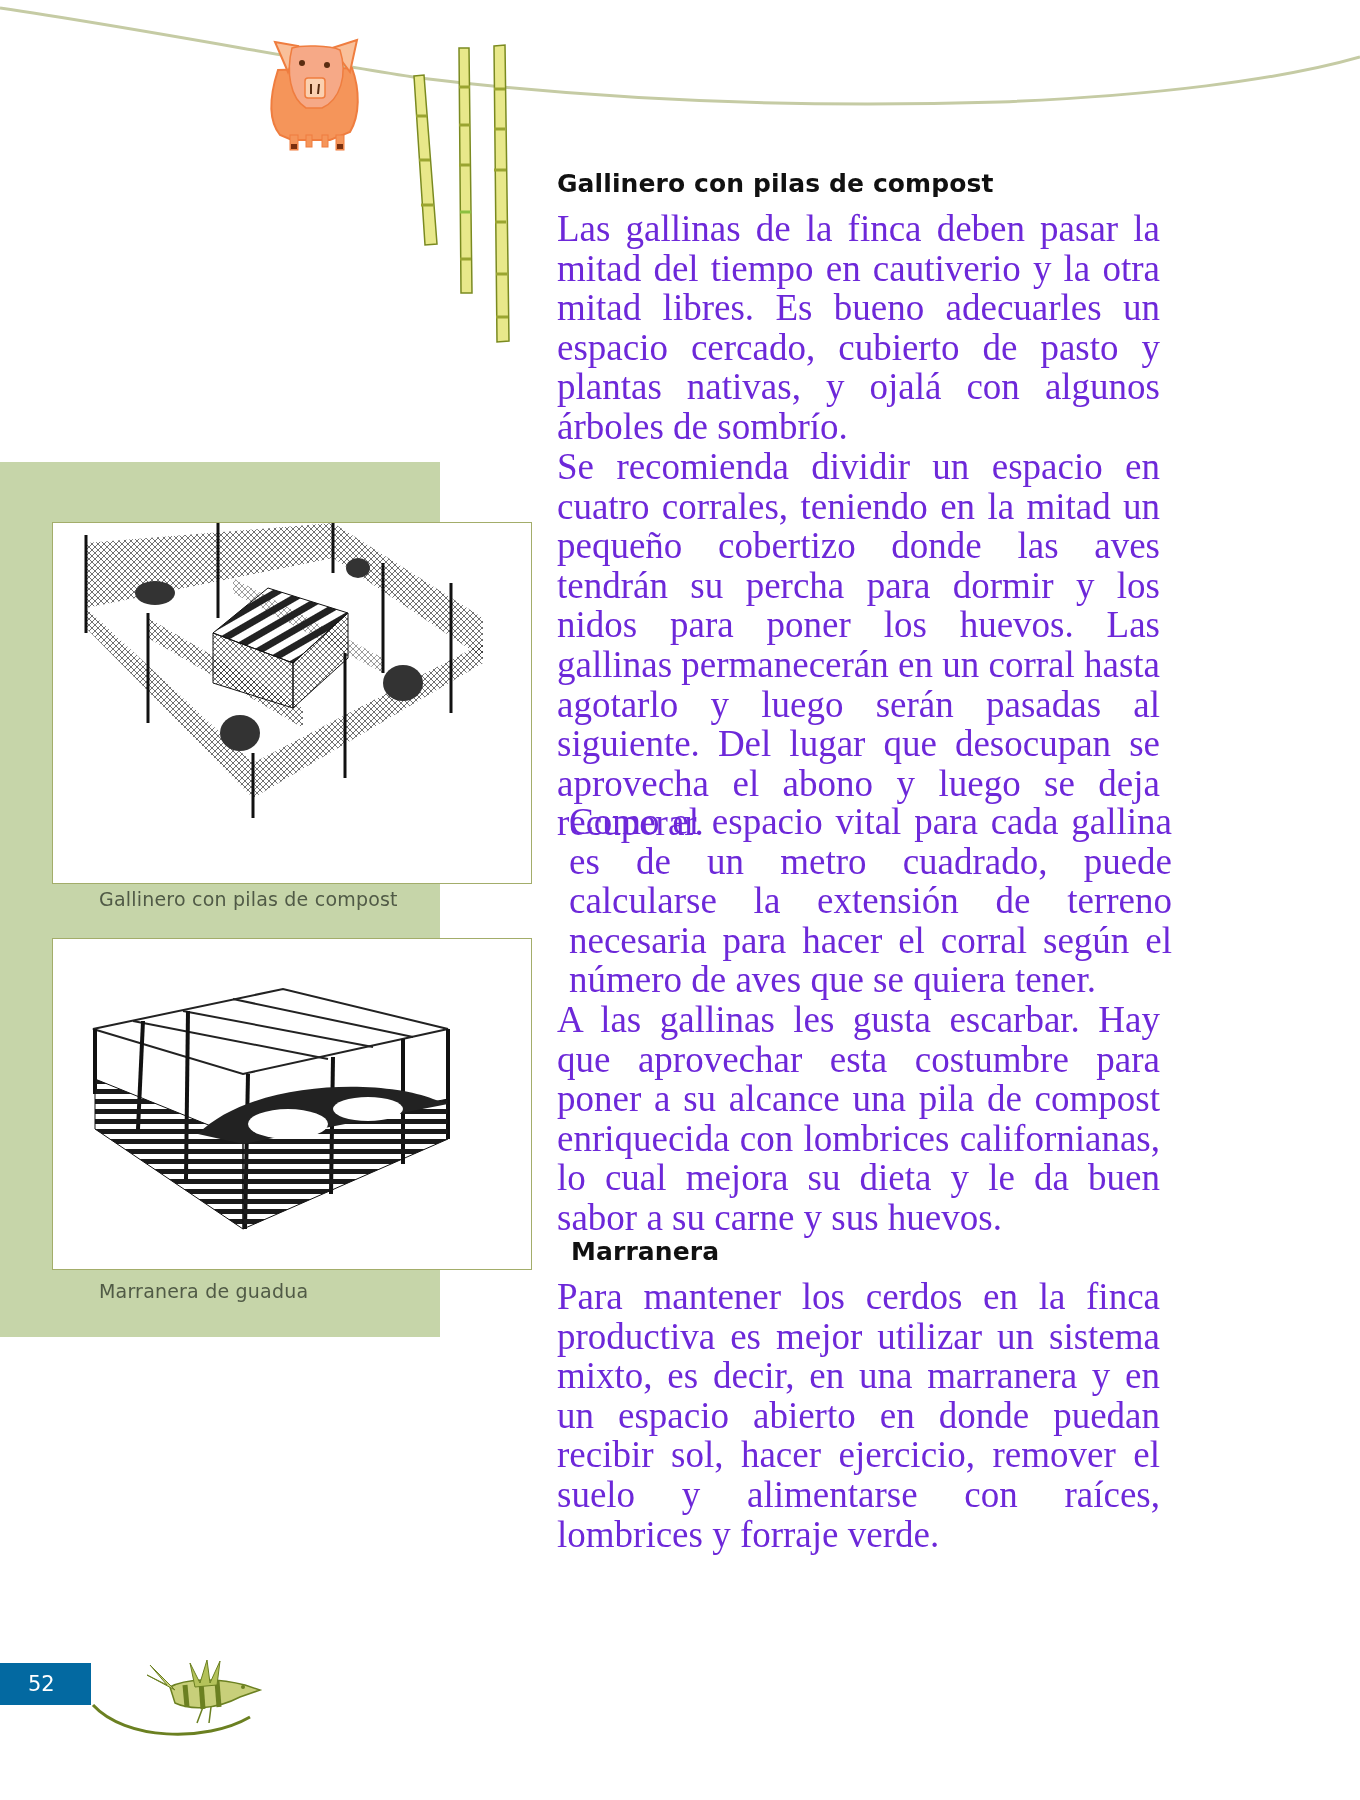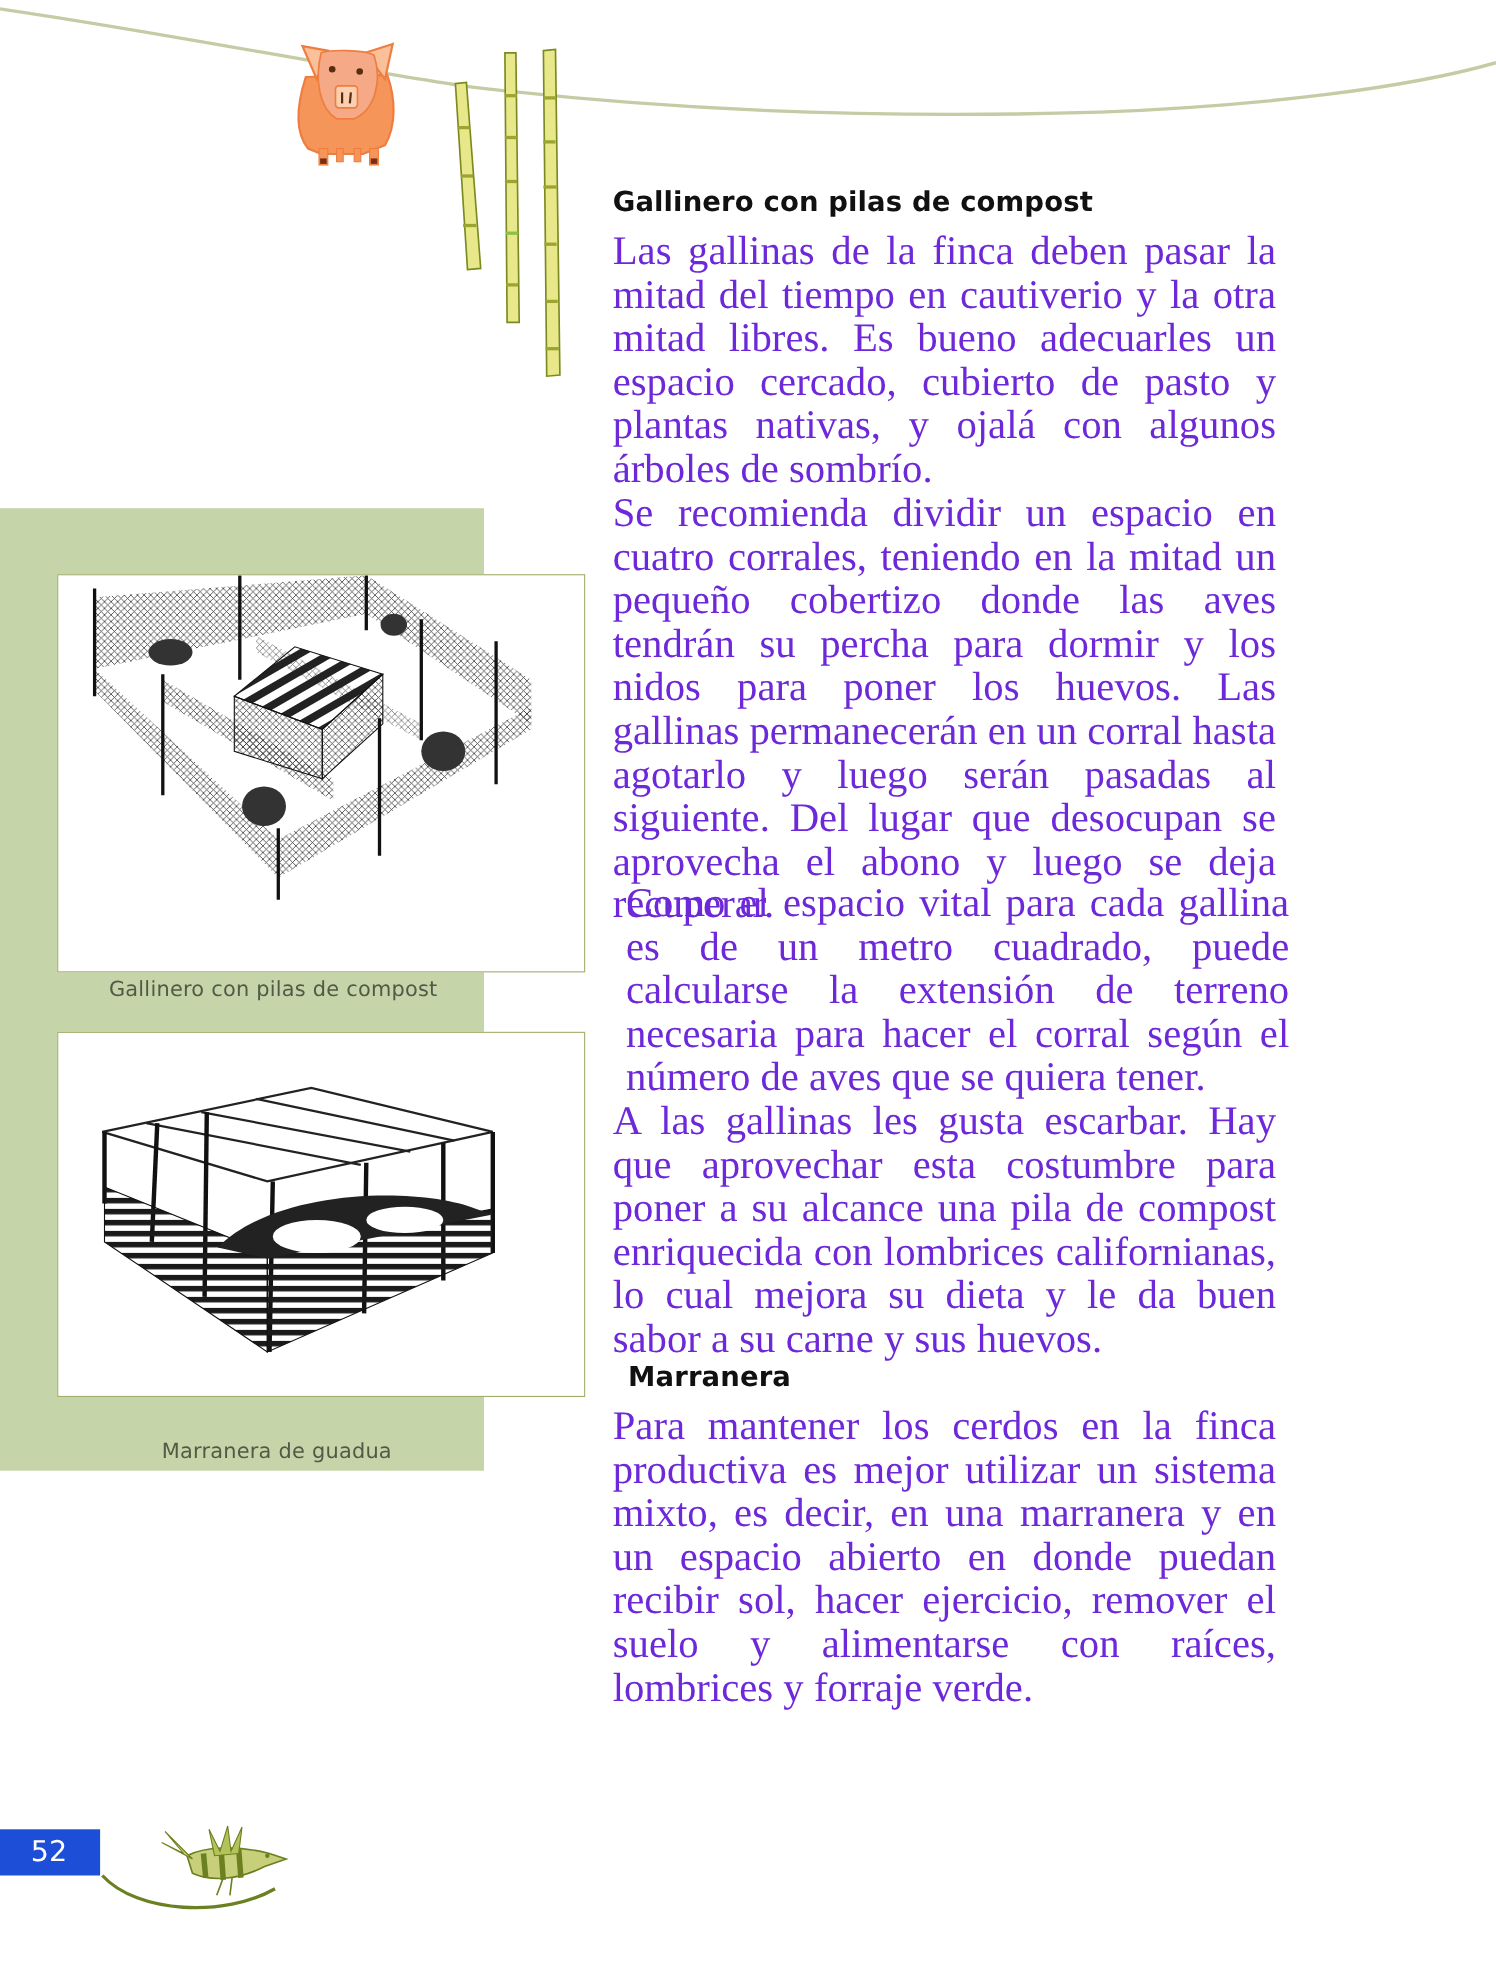--- a/index.html
+++ b/index.html
@@ -4,32 +4,32 @@
 <style>
   html, body { margin:0; padding:0; background:#ffffff; }
   body { width:1360px; height:1800px; position:relative; overflow:hidden; font-family:"Liberation Serif", serif; }
   .deco { position:absolute; left:0; top:0; }
   .green-panel { position:absolute; left:0; top:462px; width:440px; height:875px; background:#c6d5a9; }
   .figure { position:absolute; left:52px; width:480px; background:#ffffff; border:1.5px solid #a3ad6a; box-sizing:border-box; overflow:hidden; }
   .fig1 { top:522px; height:362px; }
   .fig2 { top:938px; height:332px; }
   .caption { position:absolute; left:99px; font-family:"DejaVu Sans", sans-serif; font-size:19px; color:#505a46; letter-spacing:0.2px; }
   .cap1 { top:888px; }
-  .cap2 { top:1308px;margin-left:48px; }
+  .cap2 { top:1280px; }
   .col { position:absolute; left:557px; width:603px; }
   .heading { font-family:"DejaVu Sans", sans-serif; font-size:25px; color:#111; margin:0; line-height:32px; letter-spacing:0.1px; }
   .para { font-size:37px; line-height:39.6px; color:#6d28d9; margin:0; text-align:justify; hyphens:manual; }
   .h1 { top:168px; }
   .p1 { top:209px; }
   .p2 { top:447px; }
   .p3 { top:802px;margin-left:12px; }
   .p4 { top:1000px; }
   .h2 { top:1236px;margin-left:14px; }
   .p5 { top:1277px; }
-  .page-num { position:absolute; left:0; top:1663px; width:91px; height:42px; background:#1d4ed8; color:#ffffff; font-family:"DejaVu Sans", sans-serif; font-size:26px; line-height:42px; padding-left:28px; box-sizing:border-box; }
+  .page-num { position:absolute; left:0; top:1663px; width:91px; height:42px; background:#0369a1; color:#ffffff; font-family:"DejaVu Sans", sans-serif; font-size:21px; line-height:42px; padding-left:28px; box-sizing:border-box; }
 </style>
 </head>
 <body>
 
 <svg class="deco" width="1360" height="360">
   <path d="M0,8 C150,30 300,60 420,78 C600,100 800,108 1000,102 C1150,96 1280,80 1360,57" fill="none" stroke="#c5cba4" stroke-width="3"></path>
   <g>
     <path d="M278,70 C270,95 268,120 280,135 L292,140 L330,140 L350,132 C360,115 360,90 352,68 Z" fill="#f5955a" stroke="#ef7d3f" stroke-width="2"></path>
     <path d="M275,42 L298,46 L288,72 Z" fill="#f9c09a" stroke="#ef7d3f" stroke-width="2"></path>
     <path d="M357,40 L332,48 L350,72 Z" fill="#f9c09a" stroke="#ef7d3f" stroke-width="2"></path>

